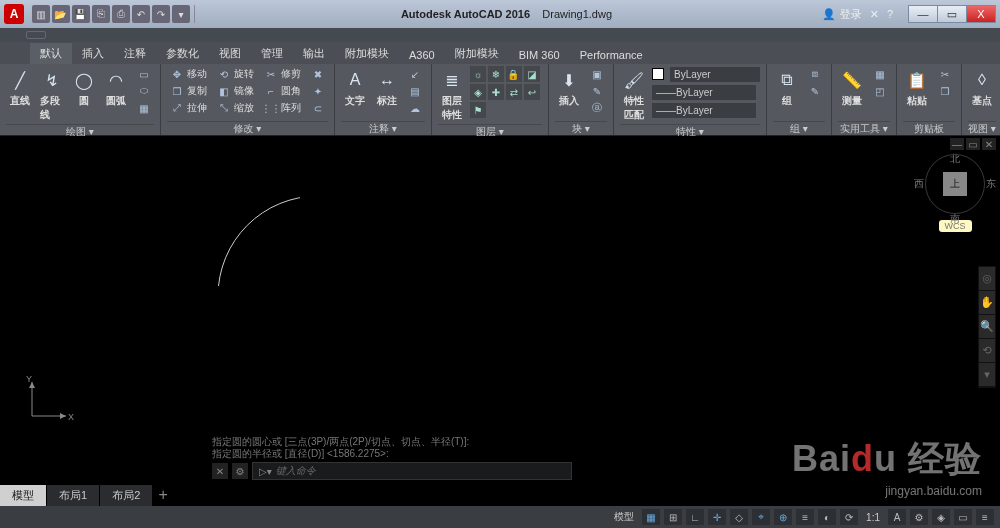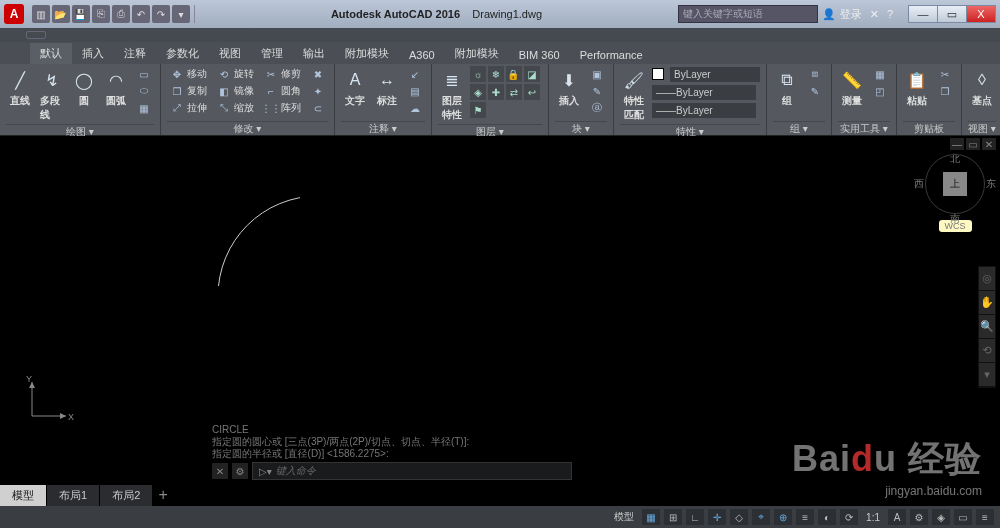--- a/index.html
+++ b/index.html
@@ -93,21 +93,20 @@
     <div class="qat-btn">💾</div>
     <div class="qat-btn">⎘</div>
     <div class="qat-btn">⎙</div>
     <div class="qat-btn">↶</div>
     <div class="qat-btn">↷</div>
     <div class="qat-btn">▾</div>
   </div>
   <div class="title-center">
     <span class="appname">Autodesk AutoCAD 2016</span>&nbsp;&nbsp;&nbsp;&nbsp;<span>Drawing1.dwg</span>
   </div>
-  <div class="search-box">键入关键字或短语</div>
   <div class="title-right">
     <div class="acct-btn">
       <span>👤</span>
       <span>登录</span>
     </div>
     <span style="color:#eee">✕</span>
     <span style="color:#eee">?</span>
     <div class="winbtns">
       <div>—</div>
       <div>▭</div>
@@ -423,21 +422,20 @@
   <svg class="ucs" width="50" height="50">
     <line x1="8" y1="42" x2="42" y2="42" stroke="#888"></line>
       <polygon points="42,42 36,39 36,45" fill="#888"></polygon>
     <line x1="8" y1="42" x2="8" y2="8" stroke="#888"></line>
       <polygon points="8,8 5,14 11,14" fill="#888"></polygon>
     <text x="44" y="46" fill="#888" font-size="9">X</text>
     <text x="2" y="8" fill="#888" font-size="9">Y</text>
   </svg>
 
   <div class="cmdhist">
-    <div>CIRCLE</div>
     <div>指定圆的圆心或 [三点(3P)/两点(2P)/切点、切点、半径(T)]:</div>
     <div>指定圆的半径或 [直径(D)] &lt;1586.2275&gt;:</div>
   </div>
 
   <div class="cmdline">
     <div class="ci">✕</div>
     <div class="ci">⚙</div>
     <div class="inp">
       <span class="pr">▷▾</span>
       <span style="font-style:italic;color:#666">键入命令</span>

